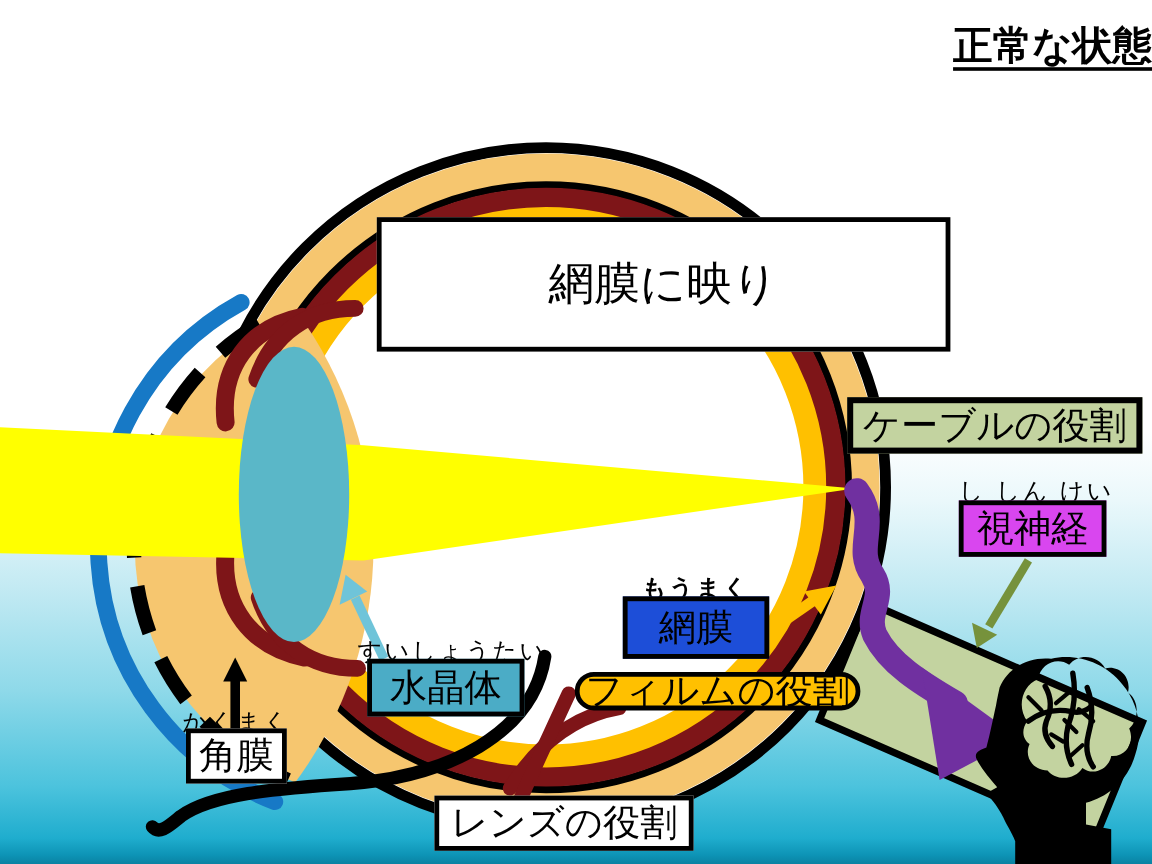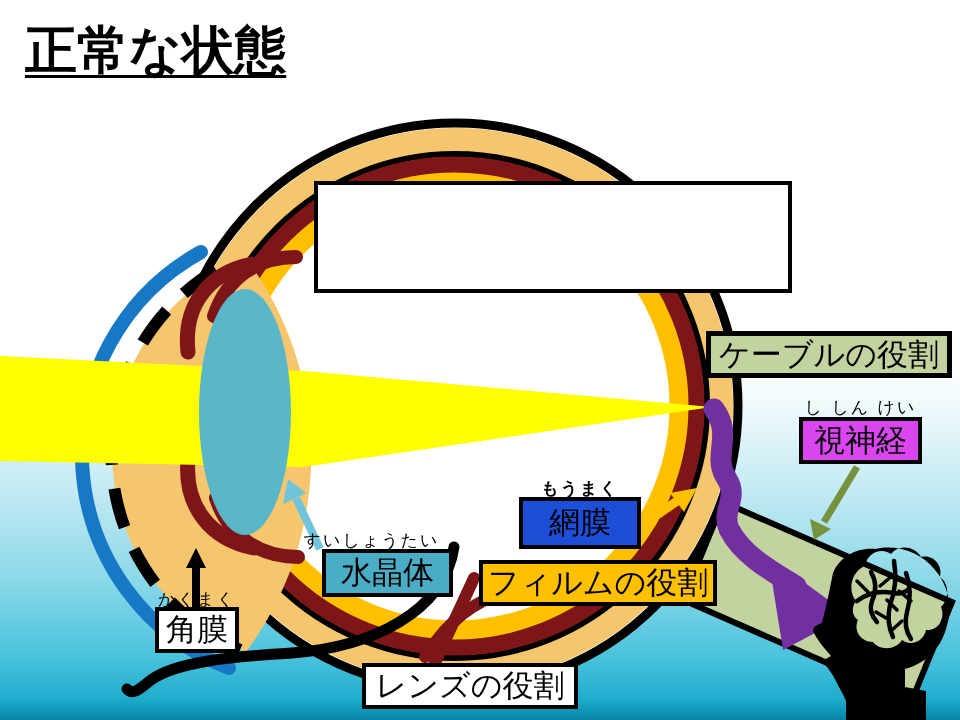--- a/index.html
+++ b/index.html
@@ -5,44 +5,44 @@
   html,body{margin:0;padding:0;}
   body{
     width:960px;height:720px;position:relative;overflow:hidden;
     font-family:"DejaVu Sans","Liberation Sans",sans-serif;color:#000;
     background:linear-gradient(180deg,
       #ffffff 0%, #ffffff 50%, #eaf8fb 58%, #c3eaf3 68%,
       #8ed9e9 80%, #4cc3dd 91%, #1fadce 97%, #0d93b5 99%, #0a82a2 100%);
   }
   svg{position:absolute;left:0;top:0;}
   .title{
-    position:absolute;top:16px;left:0;right:0;text-align:left;
-    font-size:52px;font-weight:bold;
+    position:absolute;top:16px;left:0;right:0;text-align:right;
+    font-size:33px;font-weight:bold;
     text-decoration:underline;text-underline-offset:7px;text-decoration-thickness:3px;padding-left:25px;
   }
   .caption-box{
     position:absolute;left:314px;top:181px;width:478px;height:112px;
     background:#fff;border:4px solid #000;box-sizing:border-box;
     display:flex;flex-direction:column;justify-content:center;align-items:center;
     font-size:38px;line-height:1.4;
   }
   .label-box{
     position:absolute;border:4px solid #000;box-sizing:border-box;
     display:flex;align-items:center;justify-content:center;
     font-size:31px;white-space:nowrap;
   }
   .ruby{
-    position:absolute;font-size:17px;letter-spacing:2px;text-align:center;
+    position:absolute;font-size:20px;letter-spacing:2px;text-align:center;
     white-space:nowrap;
   }
   #cable-box   {left:706px;top:331px;width:246px;height:47px;background:#c3d3a0;border-width:5px;text-align:center;}
   #shinkei-box {left:799px;top:417px;width:123px;height:47px;background:#d946ef;}
   #moumaku-box {left:519px;top:497px;width:122px;height:52px;background:#1d4ed8;}
-  #film-box    {left:479px;top:560px;width:238px;height:46px;background:#ffc000;}
-  #suisho-box  {left:322px;top:549px;width:131px;height:48px;background:#4bacc6;}
+  #film-box    {left:479px;top:560px;width:238px;height:32px;background:#ffc000;border-radius:19px;}
+  #suisho-box  {left:306px;top:549px;width:131px;height:48px;background:#4bacc6;}
   #kakumaku-box{left:155px;top:607px;width:84px;height:46px;background:#ffffff;}
   #lensrole-box{left:362px;top:663px;width:216px;height:46px;background:#ffffff;}
   #shinkei-ruby {left:799px;top:396px;width:123px;}
   #moumaku-ruby {left:519px;top:477px;width:122px;font-weight:bold;}
   #suisho-ruby  {left:298px;top:529px;width:147px;font-family:Liberation Serif, serif;}
   #kakumaku-ruby{left:150px;top:588px;width:94px;}
 </style>
 </head>
 <body>
 
@@ -114,20 +114,21 @@
     <path d="M 899 591 L 911 601" stroke-width="3.5"></path>
     <path d="M 868 592 L 857 581" stroke-width="3.5"></path>
     <path d="M 902 621 L 892 630" stroke-width="3.5"></path>
     <path d="M 876 612 L 886 618" stroke-width="3.5"></path>
   </g>
 </svg>
 
 <div class="title">正常な状態</div>
 
 <div class="caption-box">
+  <div>網膜に映り</div>
 </div>
 
 <div class="label-box" id="cable-box">ケーブルの役割</div>
 
 <div class="ruby" id="shinkei-ruby">し しん けい</div>
 <div class="label-box" id="shinkei-box">視神経</div>
 
 <div class="ruby" id="moumaku-ruby">もうまく</div>
 <div class="label-box" id="moumaku-box">網膜</div>
 

